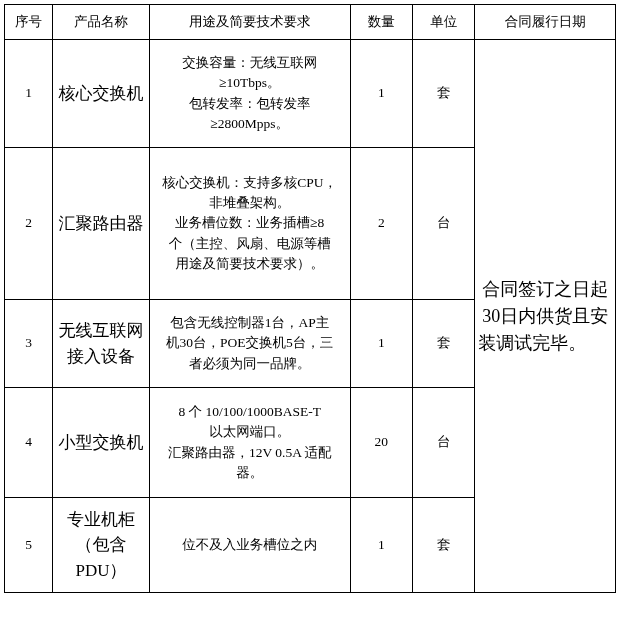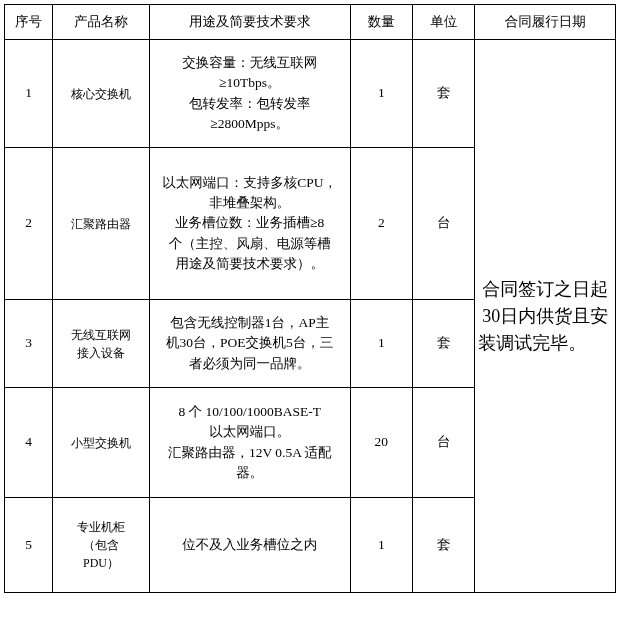--- a/index.html
+++ b/index.html
@@ -42,21 +42,21 @@
   .col-name    { width: 96px; }
   .col-spec    { width: 200px; }
   .col-qty     { width: 62px; }
   .col-unit    { width: 62px; }
   .col-date    { width: 140px; }
 
   td.cell-no {
     font-size: 13.5px;
   }
   td.cell-name {
-    font-size: 12px;
+    font-size: 17px;
     line-height: 1.7;
   }
   td.cell-spec {
     text-align: center;
     font-size: 13.5px;
     line-height: 1.75;
     padding: 4px 6px;
   }
   td.cell-qty, td.cell-unit {
     font-size: 13.5px;
@@ -111,21 +111,21 @@
         </td>
         <td class="cell-qty">1</td>
         <td class="cell-unit">套</td>
         <td class="cell-date" rowspan="5">合同签订之日起30日内供货且安装调试完毕。</td>
       </tr>
 
       <tr class="r2">
         <td class="cell-no">2</td>
         <td class="cell-name">汇聚路由器</td>
         <td class="cell-spec">
-          <div>以太网端口：支持多核CPU，</div>
+          <div>核心交换机：支持多核CPU，</div>
           <div>非堆叠架构。</div>
           <div>业务槽位数：业务插槽≥8</div>
           <div>个（主控、风扇、电源等槽</div>
           <div>用途及简要技术要求）。</div>
         </td>
         <td class="cell-qty">2</td>
         <td class="cell-unit">台</td>
       </tr>
 
       <tr class="r3">

